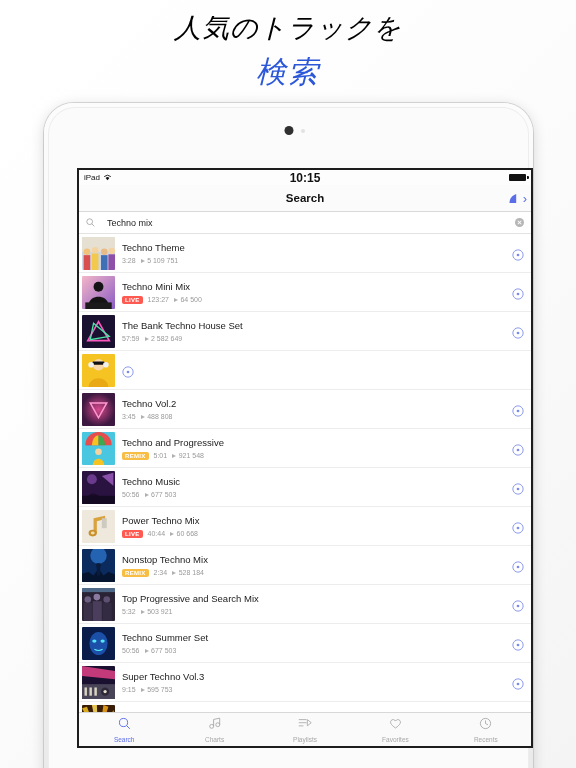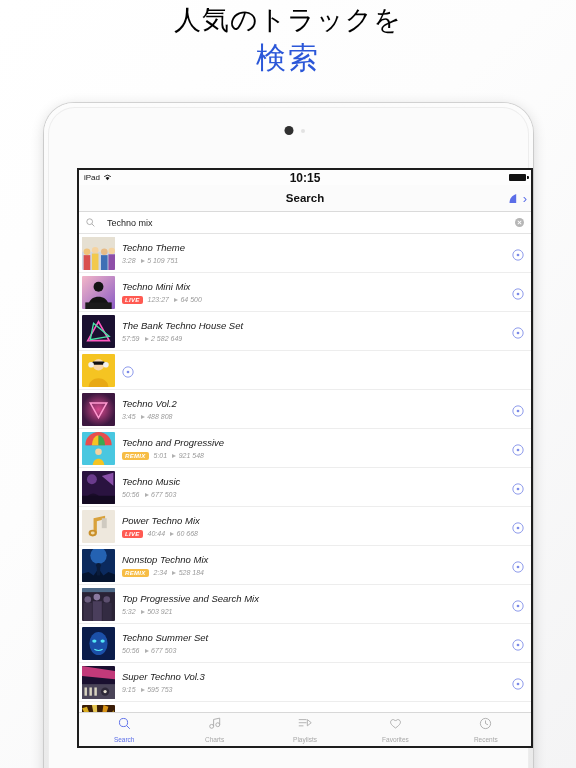--- a/index.html
+++ b/index.html
@@ -9,37 +9,38 @@
     font-family: "Liberation Sans", "DejaVu Sans", sans-serif;
   }
   body {
     background: linear-gradient(135deg,#ffffff 0%,#fdfdfd 40%,#f4f4f5 100%);
     position: relative;
   }
 
   
   .headline {
     text-align: center;
-    padding-top: 4px;
+    padding-top: 12px;
     line-height: 1.18;
+    font-style: italic;
   }
   .headline .l1 {
     display: block;
     font-family: "DejaVu Serif", serif;
     font-size: 27px;
     color: #000000;
     letter-spacing: 1px;
   }
   .headline .l2 {
     display: block;
     font-family: "DejaVu Serif", serif;
     font-size: 30px;
     color: #2b57d8;
     letter-spacing: 2px;
-    margin-top: 4px;
+    margin-top: 10px;
   }
 
   
   .device {
     position: absolute;
     left: 44px;
     top: 103px;
     width: 489px;
     height: 700px;
     background: linear-gradient(180deg,#fcfcfc 0%,#f2f2f2 60%,#e9e9e9 100%);
@@ -163,21 +164,20 @@
     width:5px; height:1px; background:#fff;
   }
   .clear-btn::before { transform: rotate(45deg); }
   .clear-btn::after { transform: rotate(-45deg); }
 
   
   .list {
     flex: 1 1 auto;
     overflow: hidden;
     background: #f0abfc;
-    font-style: italic;
   }
   .row {
     display: flex;
     align-items: center;
     height: 39px;
     padding-right: 7px;
     border-bottom: .5px solid #ededed;
     background: #fff;
   }
   .thumb {

